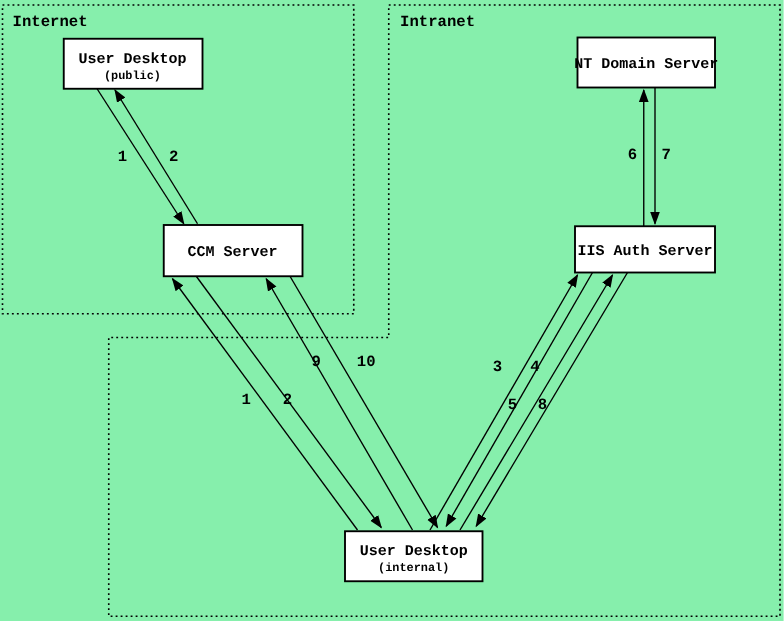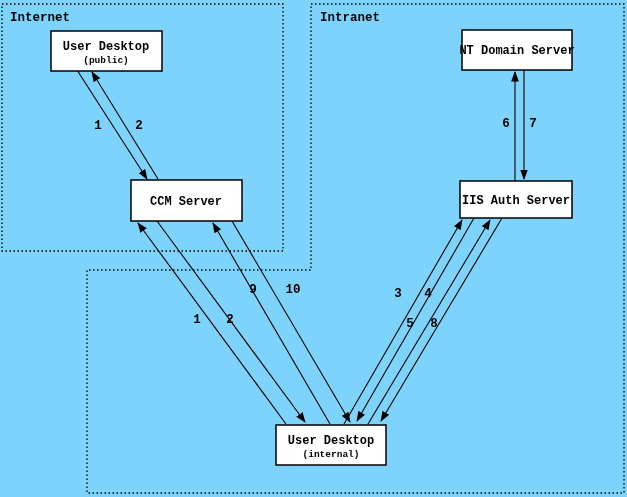--- a/index.html
+++ b/index.html
@@ -4,21 +4,21 @@
 <style>
   html, body {
     margin: 0;
     padding: 0;
     background: #ffffff;
   }
   .canvas {
     position: relative;
     width: 627px;
     height: 497px;
-    background: #7dd3fc;
+    background: #86efac;
     overflow: hidden;
   }
   svg {
     display: block;
   }
   .region-border {
     fill: none;
     stroke: #000000;
     stroke-width: 1.3;
     stroke-dasharray: 1.5 2.5;

